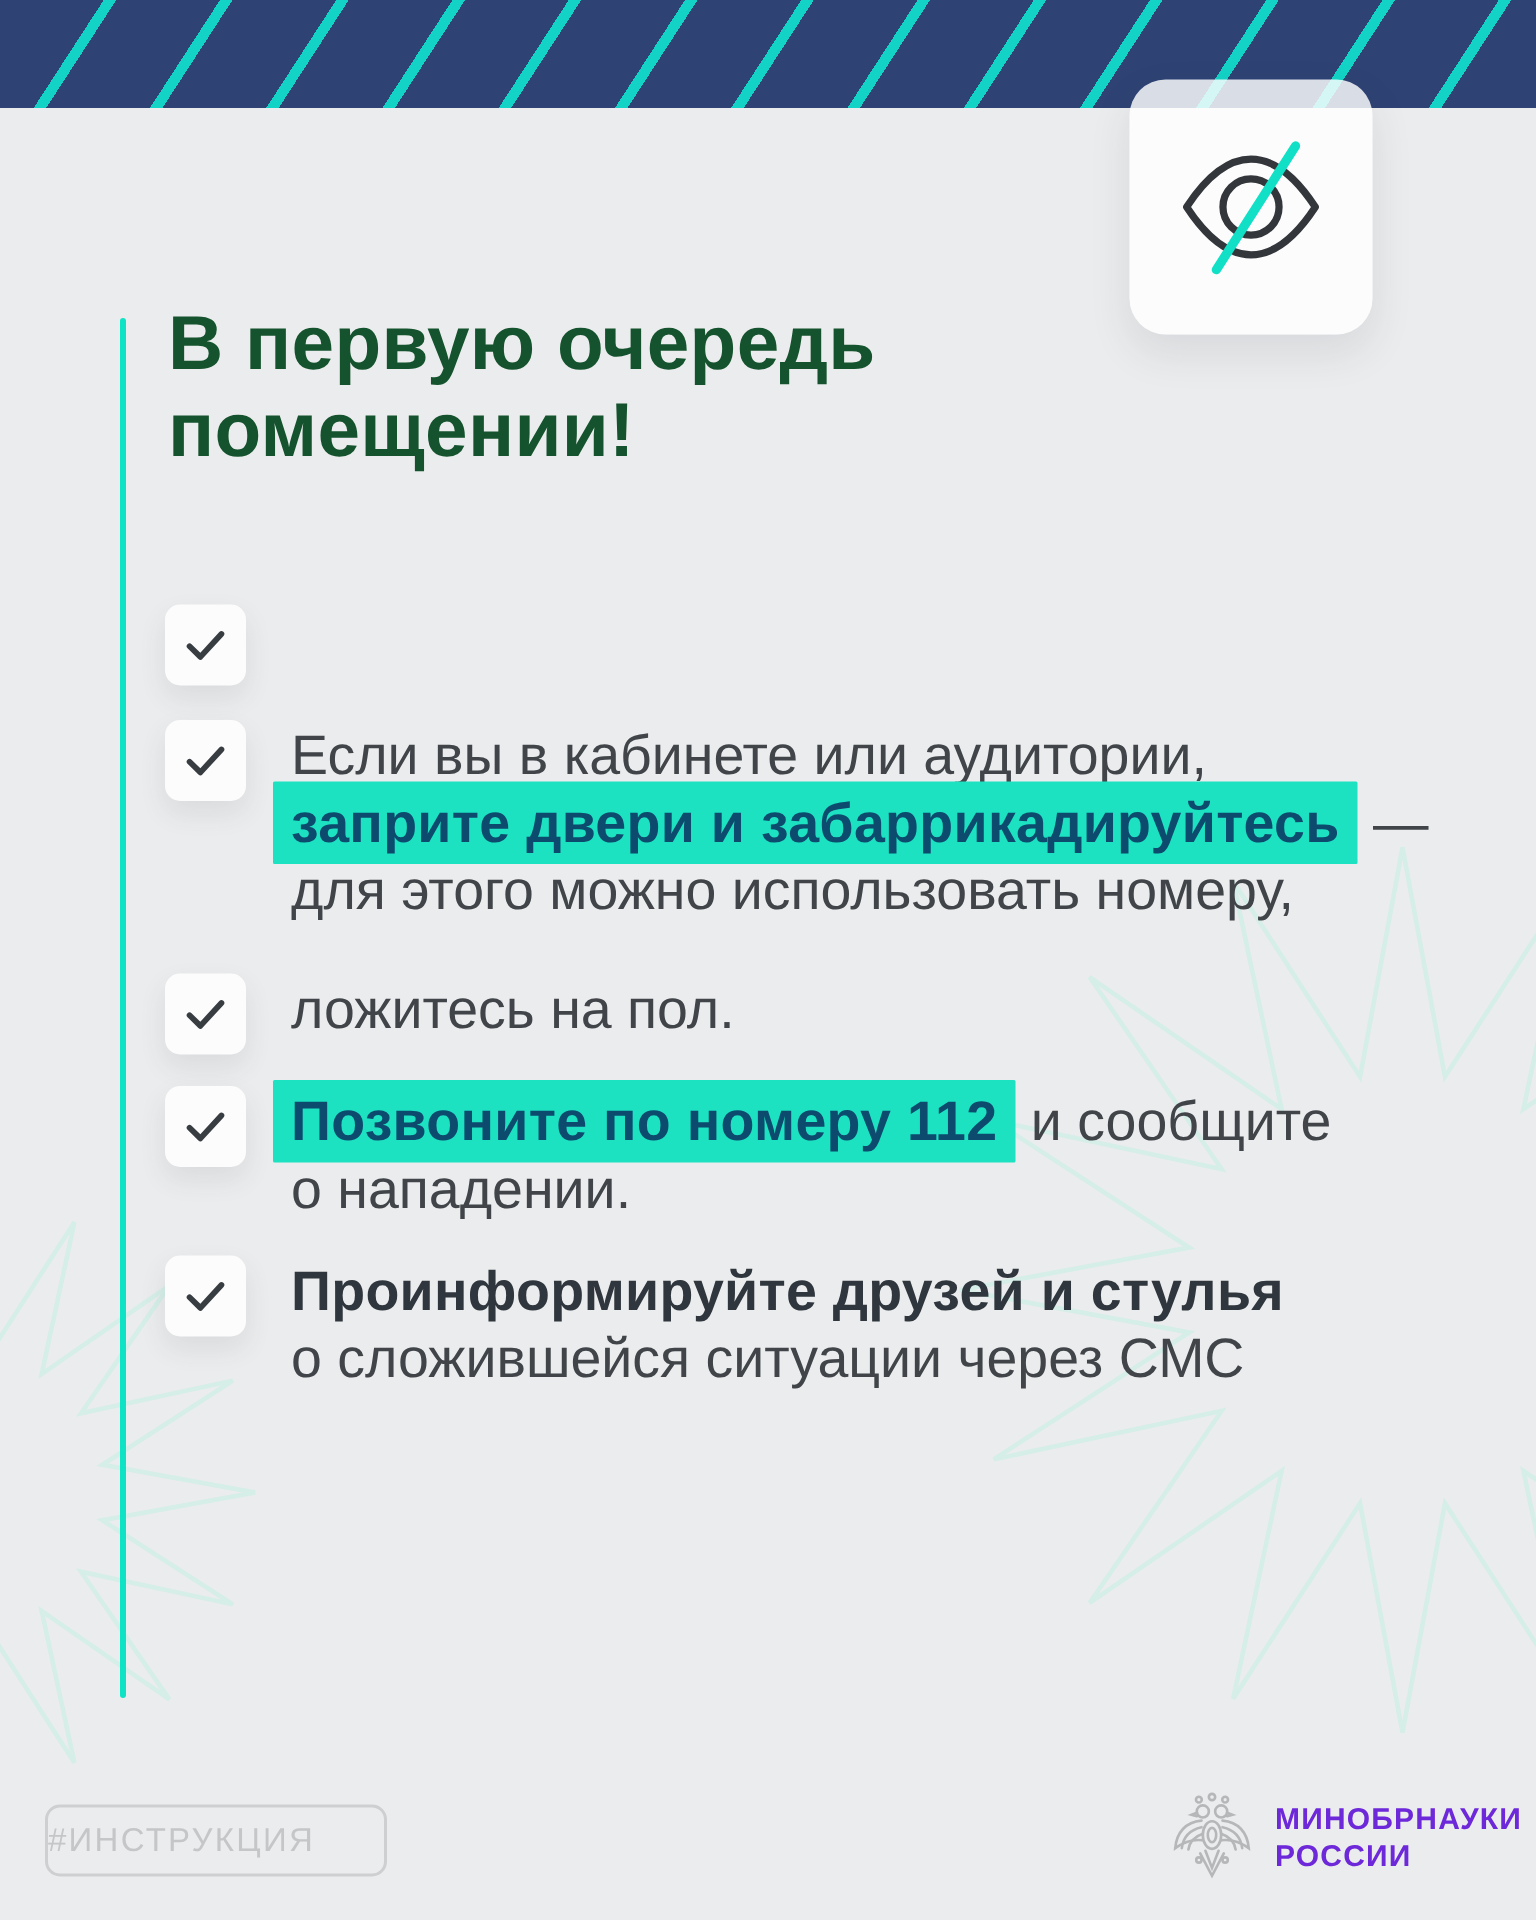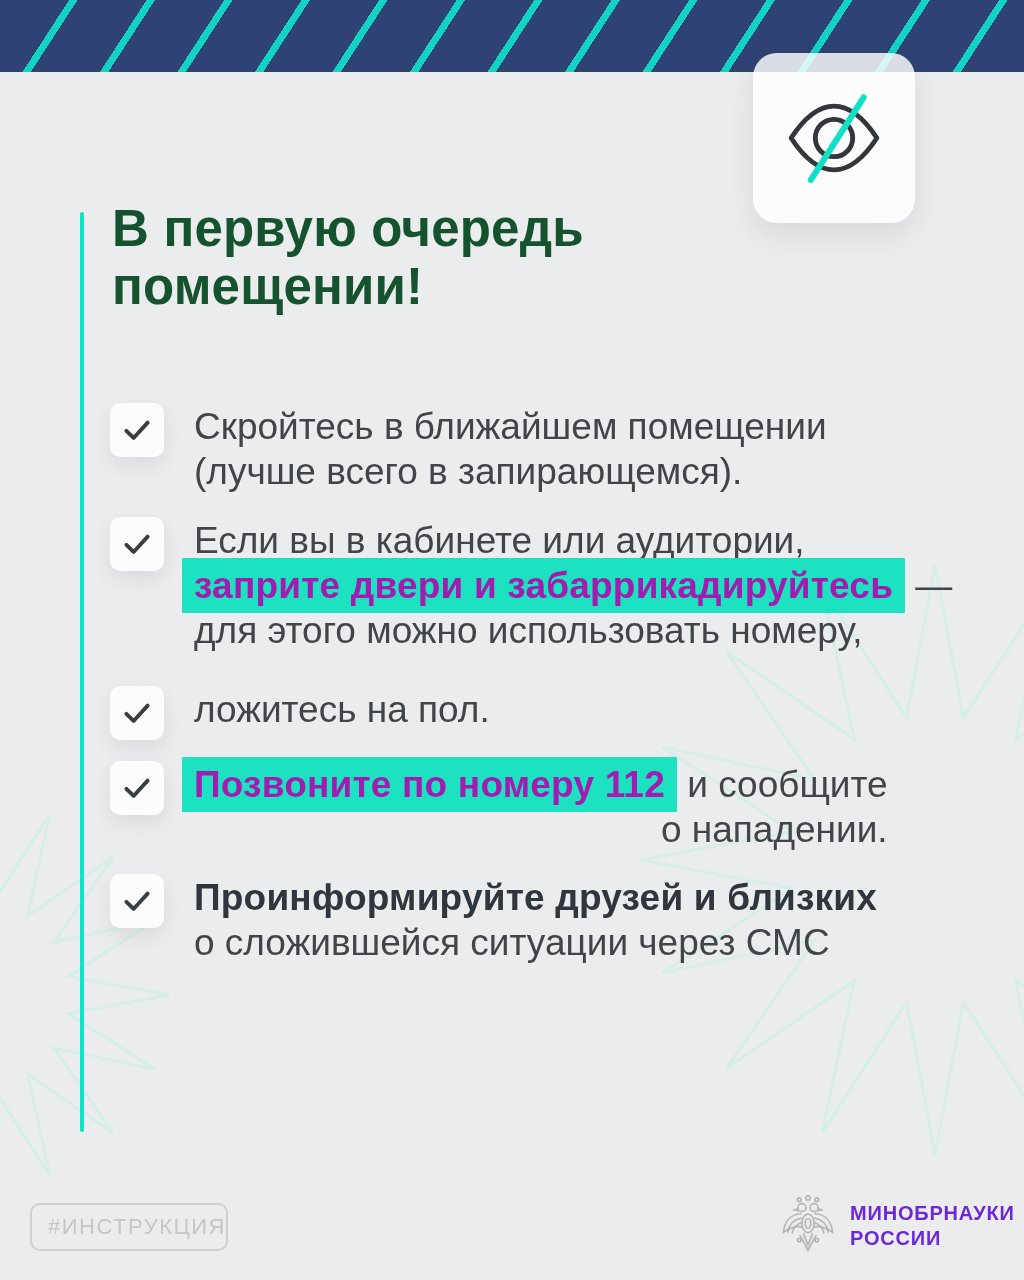--- a/index.html
+++ b/index.html
@@ -43,48 +43,48 @@
     font-size:51px;line-height:58px;font-weight:800;
     color:#14532d;letter-spacing:.2px;
   }
 
   
   #checklist{position:absolute;left:110px;top:403px;width:880px;z-index:2;}
   .item{display:flex;align-items:flex-start;}
   .item:nth-child(1){margin-bottom:23px;}
   .item:nth-child(2){margin-bottom:33px;}
   .item:nth-child(3){margin-bottom:21px;}
-  .item:nth-child(4){margin-bottom:22px;text-align:right;}
+  .item:nth-child(4){margin-bottom:22px;}
   .checkbox{
     flex:0 0 54px;width:54px;height:54px;border-radius:10px;
     background:#fcfcfc;
     box-shadow:0 8px 18px rgba(60,65,75,0.10);
     display:flex;align-items:center;justify-content:center;
   }
   .checkbox svg{width:34px;height:34px;}
   .item-text{
     margin-left:30px;padding-top:1px;
     font-size:37px;line-height:45px;color:#414549;
   }
   .line{white-space:nowrap;}
   .seg-n{font-weight:400;}
   .seg-b{font-weight:700;color:#2f363d;letter-spacing:.2px;}
   .seg-h{
-    font-weight:700;color:#a21caf;letter-spacing:.2px;
+    font-weight:700;color:#0c4a6e;letter-spacing:.2px;
     background:#1ce2c1;
     padding:7px 12px;margin-left:-12px;
     border-radius:1px;
     -webkit-box-decoration-break:clone;box-decoration-break:clone;
   }
 
   
   .hashtag-badge{
-    position:absolute;left:30px;top:1203px;width:198px;height:48px;z-index:2;
+    position:absolute;left:30px;top:1203px;width:228px;height:48px;z-index:2;
     border:2px solid #cdcfd1;border-radius:10px;box-sizing:border-box;
-    display:flex;align-items:center;justify-content:flex-end;
+    display:flex;align-items:center;justify-content:flex-start;
     color:#c4c6c8;font-size:22px;letter-spacing:1.5px;font-weight:500;
   }
   .ministry{
     position:absolute;left:780px;top:1194px;z-index:2;
     display:flex;align-items:center;
   }
   .ministry svg{width:56px;height:64px;}
   .ministry-text{
     margin-left:14px;
     color:#6d28d9;font-weight:700;font-size:20px;line-height:25px;
@@ -115,24 +115,20 @@
 
   <h1 class="title"><span>В первую очередь</span><br><span>помещении!</span></h1>
 
   <div id="checklist">
       <div class="item">
         <div class="checkbox">
           <svg viewBox="0 0 24 24">
             <path d="M4.5 12.6 L9.6 17.6 L19.5 6.8" fill="none" stroke="#383d42" stroke-width="2.7" stroke-linecap="round" stroke-linejoin="round"></path>
           </svg>
         </div>
-        <div class="item-text">
-          <div class="line"><span class="seg-n">Скройтесь в ближайшем помещении</span></div>
-          <div class="line"><span class="seg-n">(лучше всего в запирающемся).</span></div>
-        </div>
       </div>
       <div class="item">
         <div class="checkbox">
           <svg viewBox="0 0 24 24">
             <path d="M4.5 12.6 L9.6 17.6 L19.5 6.8" fill="none" stroke="#383d42" stroke-width="2.7" stroke-linecap="round" stroke-linejoin="round"></path>
           </svg>
         </div>
         <div class="item-text">
           <div class="line"><span class="seg-n">Если вы в кабинете или аудитории,</span></div>
           <div class="line"><span class="seg-h">заприте двери и забаррикадируйтесь</span><span class="seg-n"> —</span></div>
@@ -160,21 +156,21 @@
           <div class="line"><span class="seg-n">о нападении.</span></div>
         </div>
       </div>
       <div class="item">
         <div class="checkbox">
           <svg viewBox="0 0 24 24">
             <path d="M4.5 12.6 L9.6 17.6 L19.5 6.8" fill="none" stroke="#383d42" stroke-width="2.7" stroke-linecap="round" stroke-linejoin="round"></path>
           </svg>
         </div>
         <div class="item-text">
-          <div class="line"><span class="seg-b">Проинформируйте друзей и близких</span></div>
+          <div class="line"><span class="seg-b">Проинформируйте друзей и стулья</span></div>
           <div class="line"><span class="seg-n">о сложившейся ситуации через СМС</span></div>
         </div>
       </div>
     </div>
 
   <div class="hashtag-badge">
     <span>#ИНСТРУКЦИЯ</span>
   </div>
 
   <div class="ministry">

